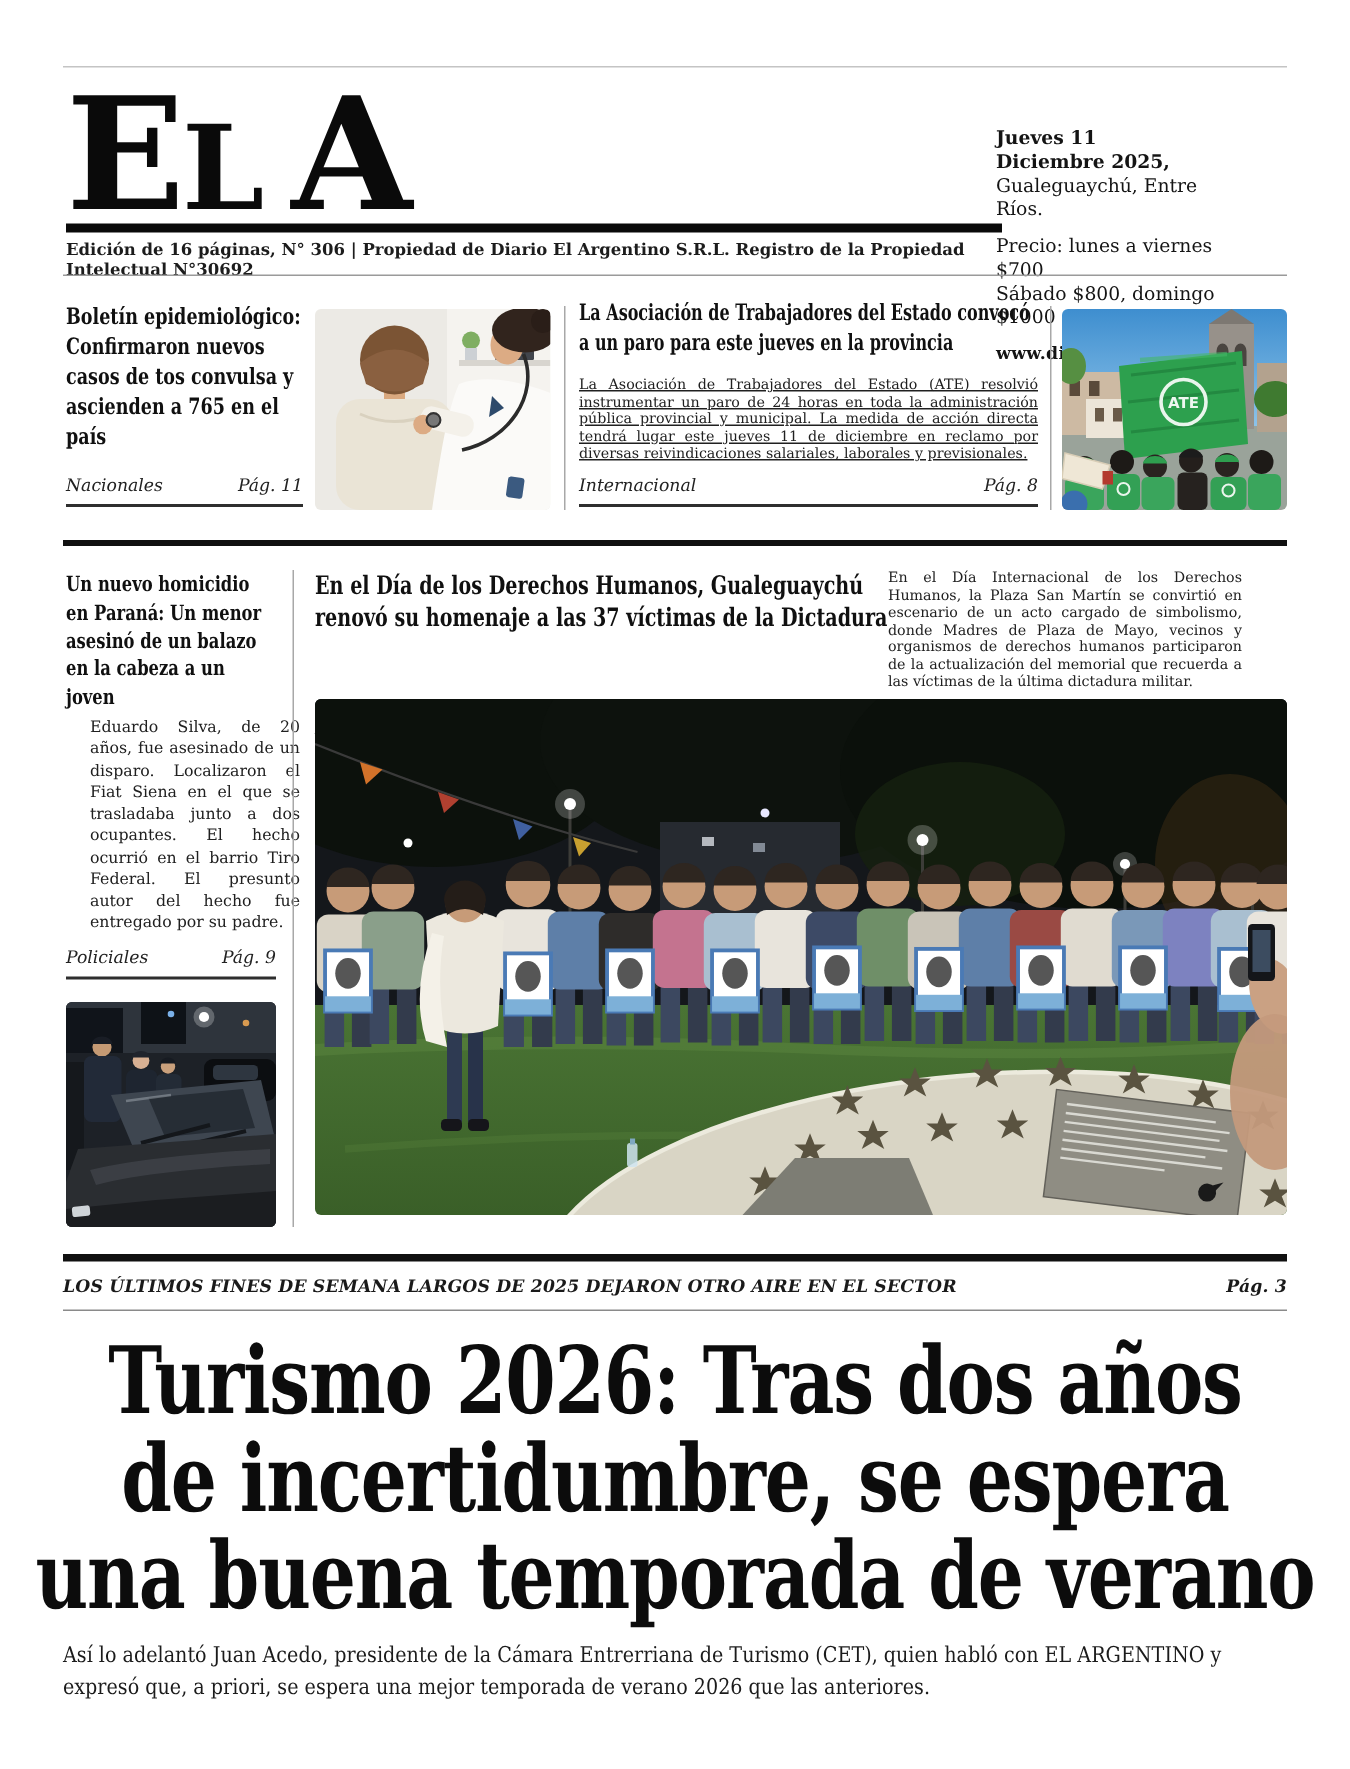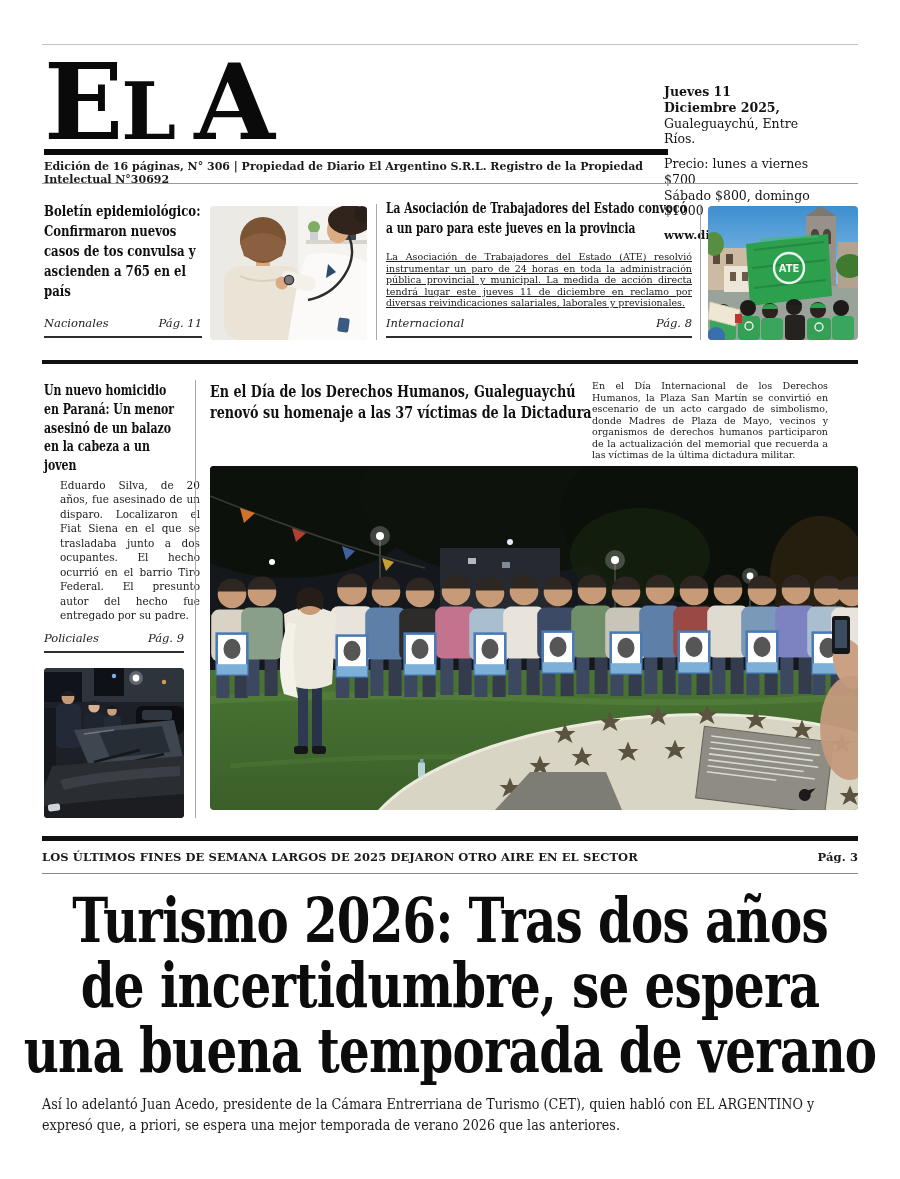--- a/index.html
+++ b/index.html
@@ -36,21 +36,21 @@
   .bodytext-md { font-size:10.5px; line-height:1.38; text-align:justify; color:#202020; }
 
   .kicker { position:absolute; display:flex; justify-content:space-between; align-items:flex-end;
             font-style:italic; font-size:11.5px; color:#222; border-bottom:2px solid #2e2e2e; padding-bottom:6px;text-align:center; }
 
   .photo { position:absolute; border-radius:4px; overflow:hidden; }
   .photo svg { display:block; }
 
   
   .strip { position:absolute; left:42px; top:850px; width:816px; display:flex; justify-content:space-between;
-           font-weight:600; font-size:11.5px; color:#1a1a1a;
+           font-style:italic; font-weight:600; font-size:11.5px; color:#1a1a1a;
            border-bottom:1px solid #8a8a8a; padding-bottom:9px; letter-spacing:.1px;gap:36px; }
   .big-head { position:absolute; left:50%; top:888px; width:1154px;
               transform:translateX(-50%) scaleX(0.78);
               text-align:center; font-weight:bold; font-size:62px; line-height:1.05;
               letter-spacing:-1px; color:#0c0c0c; }
   .deck { position:absolute; left:42px; top:1094px; width:928px; transform:scaleX(0.88);
           transform-origin:0 0; font-size:14.5px; line-height:1.42; color:#1b1b1b; }
 </style>
 </head>
 <body>

